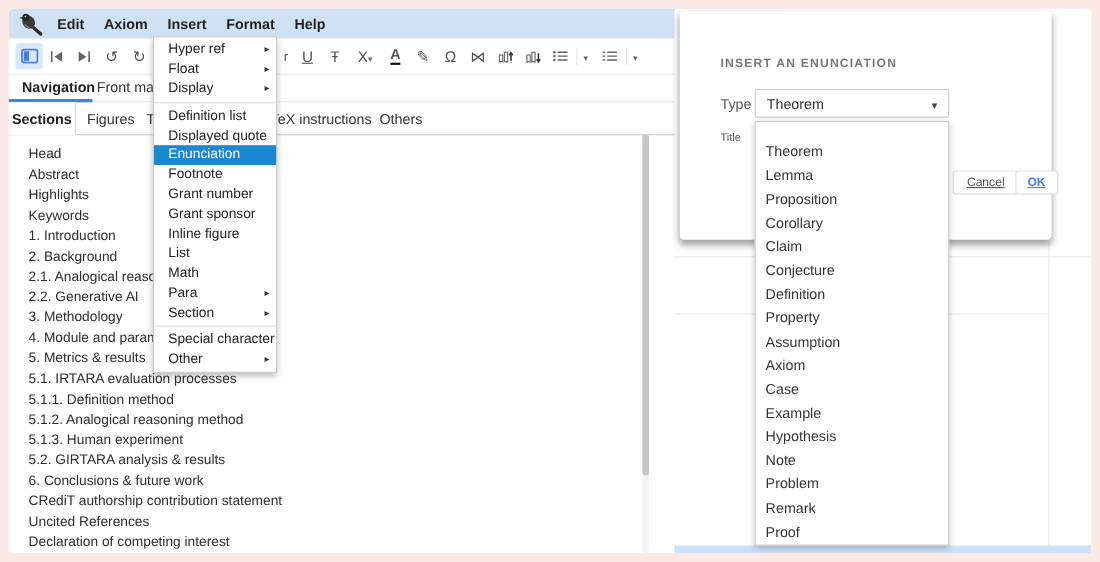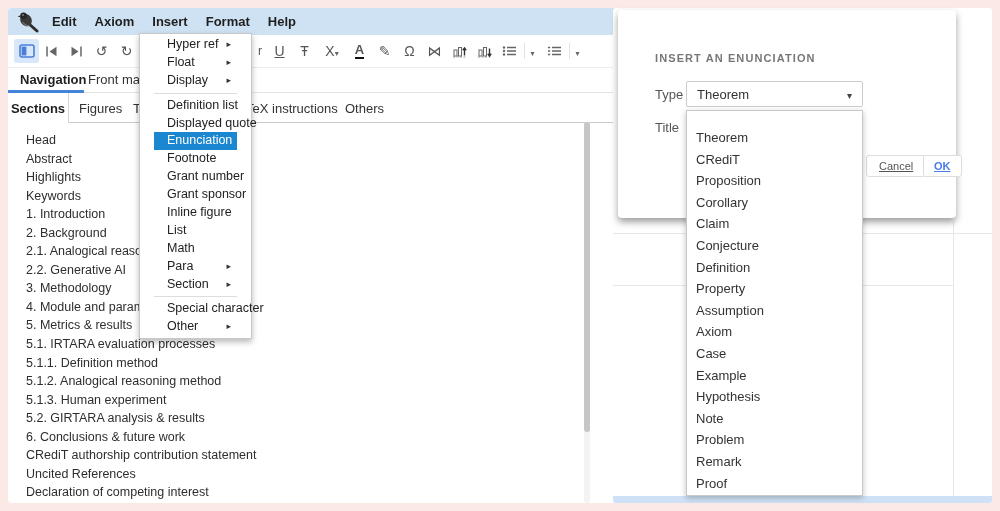--- a/index.html
+++ b/index.html
@@ -32,41 +32,41 @@
   .tab2-active{position:absolute;left:0;top:0;width:60px;height:30px;background:#fff;border-right:1px solid #d5d5d5;display:flex;align-items:center;justify-content:center;font-size:13px;font-weight:700;color:#1f1f1f;z-index:2;}
   .tab2{position:absolute;top:8px;font-size:13px;color:#333;white-space:nowrap;}
 
   .sections{padding:8px 0 0 18px;}
   .sec{height:18.55px;line-height:18.55px;font-size:12.5px;color:#2e2e2e;white-space:nowrap;cursor:default;}
 
   .sb-track{position:absolute;left:576px;top:114px;width:6px;height:381px;background:#f3f3f3;border-radius:3px;}
   .sb-thumb{position:absolute;left:576px;top:114px;width:6px;height:310px;background:#c6c6c6;border-radius:3px;}
 
   
-  .imenu{position:absolute;left:139px;top:33px;width:113px;background:#fff;border:1px solid #c9c9c9;box-shadow:0 3px 6px rgba(0,0,0,.28);z-index:10;padding:2px 14px;box-sizing:border-box;}
+  .imenu{position:absolute;left:139px;top:33px;width:113px;background:#fff;border:1px solid #c9c9c9;box-shadow:0 3px 6px rgba(0,0,0,.28);z-index:10;padding:2px 0;box-sizing:border-box;}
   .mi{height:17.9px;line-height:17.9px;padding-left:13px;font-size:12.5px;color:#222;position:relative;white-space:nowrap;cursor:default;}
   .mi.hl{background:#1a87d0;color:#fff;}
   .subarrow{position:absolute;right:6px;top:0;height:17.9px;display:flex;align-items:center;}
   .subarrow::after{content:"▸";font-size:9px;color:#333;}
   .msep{border-top:1px solid #ddd;margin:3px 0;}
 
   
   .panel-right{position:absolute;left:613px;top:8px;width:379px;height:495px;background:#fff;border-radius:3px;}
   .rline1{position:absolute;left:613px;top:233px;width:379px;height:1px;background:#e7e7e7;z-index:1;}
   .rline2{position:absolute;left:613px;top:285px;width:340px;height:1px;background:#e7e7e7;z-index:1;}
   .rvline{position:absolute;left:953px;top:221px;width:1px;height:275px;background:#e7e7e7;z-index:1;}
   .rfooter{position:absolute;left:613px;top:496px;width:379px;height:7px;background:#cfe1f6;border-radius:0 0 3px 3px;z-index:1;}
 
   
   .dialog{position:absolute;left:618px;top:10px;width:338px;height:208px;background:#fff;border-radius:4px;box-shadow:0 4px 7px rgba(40,40,40,.45);z-index:5;}
   .dlg-title{position:absolute;left:37px;top:42px;font-size:11px;font-weight:700;color:#777;letter-spacing:1.1px;}
   .dlg-label-type{position:absolute;left:37px;top:77px;font-size:13px;color:#555;}
   .dlg-select{position:absolute;left:68px;top:71px;width:177px;height:26px;border:1px solid #ccc;border-radius:2px;display:flex;align-items:center;justify-content:space-between;padding:0 10px;font-size:13px;color:#333;box-sizing:border-box;cursor:default;background:#fff;}
   .sel-caret::after{content:"▾";font-size:10px;color:#444;}
-  .dlg-label-title{position:absolute;left:37px;top:110px;font-size:13px;color:#555;}
+  .dlg-label-title{position:absolute;left:37px;top:110px;font-size:10px;color:#555;}
   .dlg-input{position:absolute;left:68px;top:104px;width:250px;height:24px;border:none;outline:none;font-size:13px;}
   .btn{position:absolute;top:145px;border:1px solid #ddd;border-radius:3px;background:#fff;font-size:11px;font-family:"Liberation Sans",sans-serif;cursor:default;text-decoration:underline;}
   .btn-cancel{left:248px;padding:4px 12px;color:#555;}
   .btn-ok{left:305px;padding:4px 10px;color:#4a7ce8;font-weight:700;}
 
   
   .options{position:absolute;left:686px;top:110px;width:177px;height:386px;background:#fff;border:1px solid #c9c9c9;box-shadow:0 2px 6px rgba(0,0,0,.25);z-index:8;box-sizing:border-box;padding-top:16px;}
   .opt{height:21.6px;line-height:21.6px;padding-left:9px;font-size:13px;color:#333;white-space:nowrap;cursor:default;}
 </style>
 </head>
@@ -246,21 +246,21 @@
       <span class="sel-caret"></span>
     </div>
     <div class="dlg-label-title">Title</div>
     <input class="dlg-input" value="" style="">
     <button class="btn btn-cancel">Cancel</button>
     <button class="btn btn-ok">OK</button>
   </div>
 
   <div class="options">
     <div class="opt">Theorem</div>
-    <div class="opt">CRediT</div>
+    <div class="opt">Lemma</div>
     <div class="opt">Proposition</div>
     <div class="opt">Corollary</div>
     <div class="opt">Claim</div>
     <div class="opt">Conjecture</div>
     <div class="opt">Definition</div>
     <div class="opt">Property</div>
     <div class="opt">Assumption</div>
     <div class="opt">Axiom</div>
     <div class="opt">Case</div>
     <div class="opt">Example</div>

